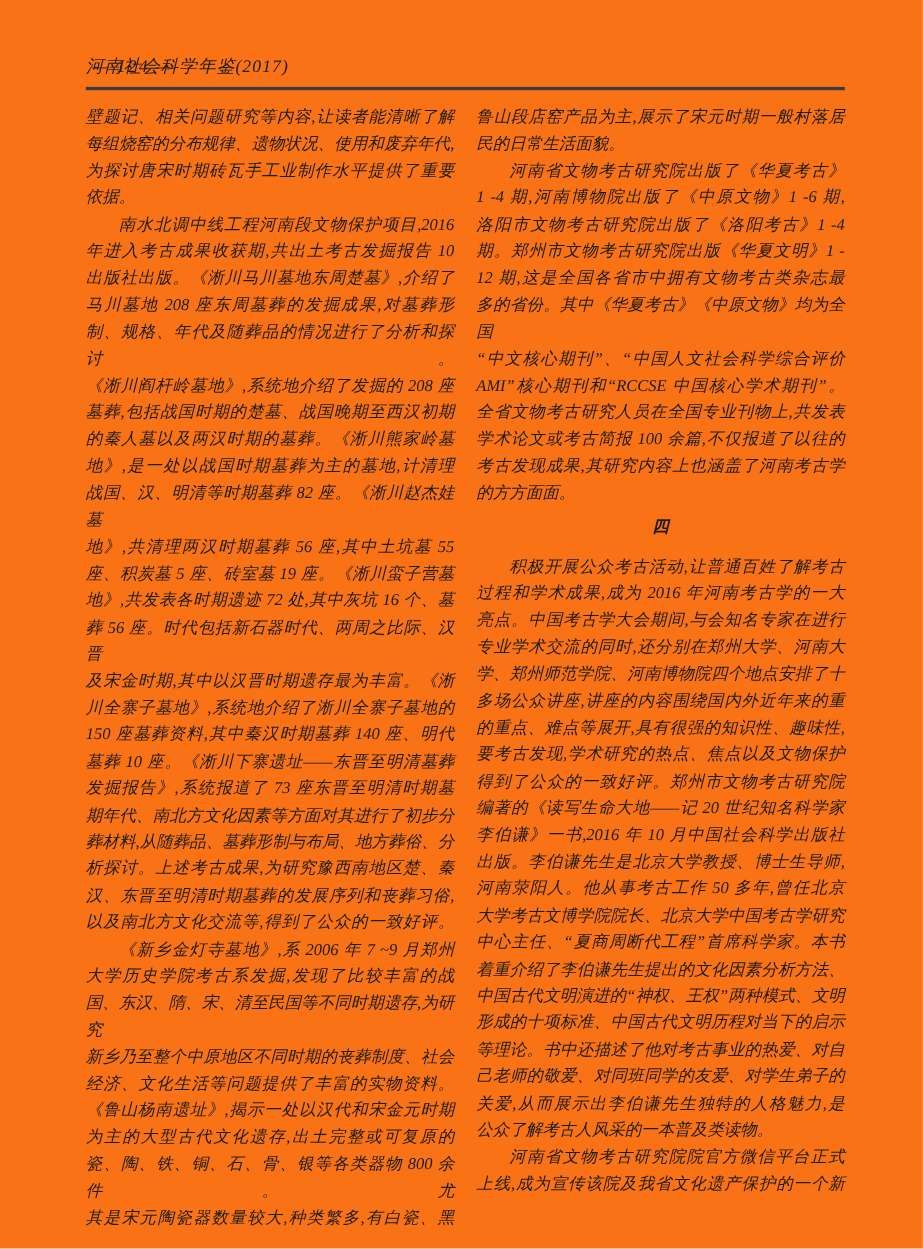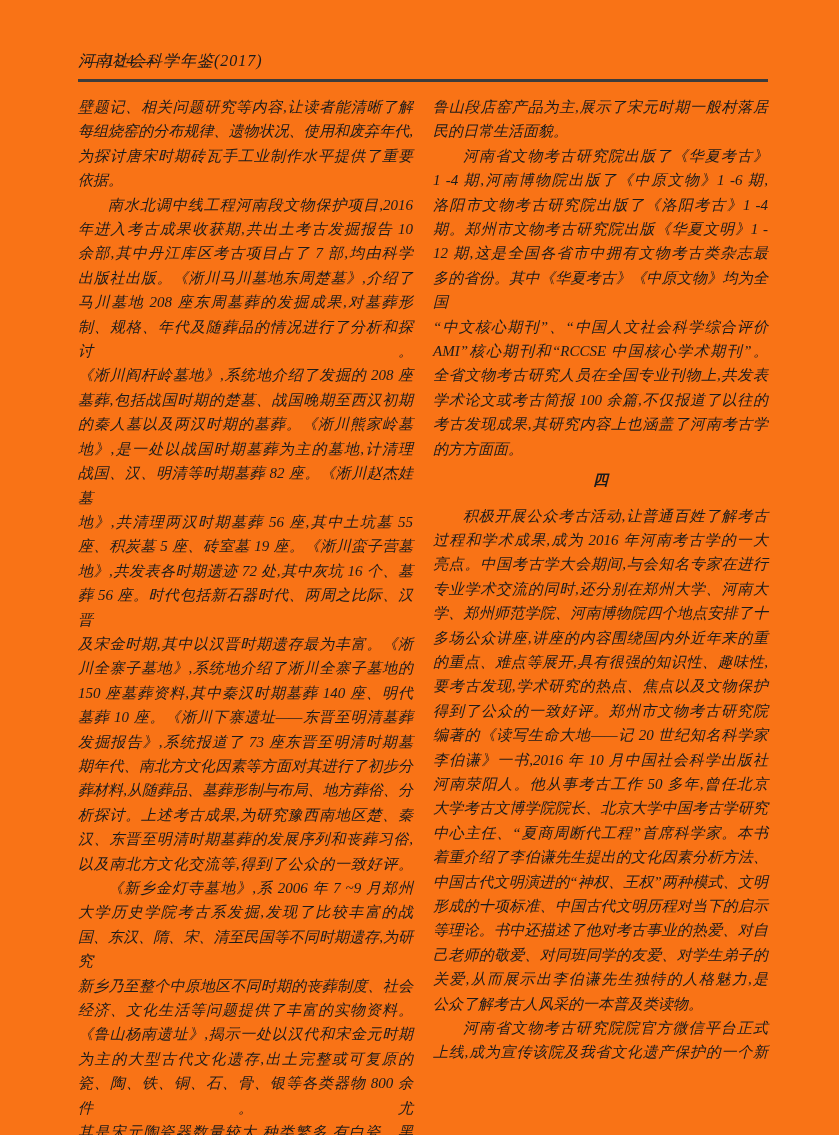--- a/index.html
+++ b/index.html
@@ -29,21 +29,20 @@
   </div>
   <div class="rule"></div>
   <div class="body">
     <div class="col">
         <div class="line full">壁题记、相关问题研究等内容,让读者能清晰了解</div>
         <div class="line full">每组烧窑的分布规律、遗物状况、使用和废弃年代,</div>
         <div class="line full">为探讨唐宋时期砖瓦手工业制作水平提供了重要</div>
         <div class="line end">依据。</div>
         <div class="line indent">南水北调中线工程河南段文物保护项目,2016</div>
         <div class="line full">年进入考古成果收获期,共出土考古发掘报告 10</div>
-        <div class="line full">余部,其中丹江库区考古项目占了 7 部,均由科学</div>
         <div class="line full">出版社出版。《淅川马川墓地东周楚墓》,介绍了</div>
         <div class="line full">马川墓地 208 座东周墓葬的发掘成果,对墓葬形</div>
         <div class="line full">制、规格、年代及随葬品的情况进行了分析和探讨。</div>
         <div class="line full">《淅川阎杆岭墓地》,系统地介绍了发掘的 208 座</div>
         <div class="line full">墓葬,包括战国时期的楚墓、战国晚期至西汉初期</div>
         <div class="line full">的秦人墓以及两汉时期的墓葬。《淅川熊家岭墓</div>
         <div class="line full">地》,是一处以战国时期墓葬为主的墓地,计清理</div>
         <div class="line full">战国、汉、明清等时期墓葬 82 座。《淅川赵杰娃墓</div>
         <div class="line full">地》,共清理两汉时期墓葬 56 座,其中土坑墓 55</div>
         <div class="line full">座、积炭墓 5 座、砖室墓 19 座。《淅川蛮子营墓</div>
@@ -89,20 +88,21 @@
         <div class="line full">过程和学术成果,成为 2016 年河南考古学的一大</div>
         <div class="line full">亮点。中国考古学大会期间,与会知名专家在进行</div>
         <div class="line full">专业学术交流的同时,还分别在郑州大学、河南大</div>
         <div class="line full">学、郑州师范学院、河南博物院四个地点安排了十</div>
         <div class="line full">多场公众讲座,讲座的内容围绕国内外近年来的重</div>
         <div class="line full">的重点、难点等展开,具有很强的知识性、趣味性,</div>
         <div class="line full">要考古发现,学术研究的热点、焦点以及文物保护</div>
         <div class="line full">得到了公众的一致好评。郑州市文物考古研究院</div>
         <div class="line full">编著的《读写生命大地——记 20 世纪知名科学家</div>
         <div class="line full">李伯谦》一书,2016 年 10 月中国社会科学出版社</div>
+        <div class="line full">出版。李伯谦先生是北京大学教授、博士生导师,</div>
         <div class="line full">河南荥阳人。他从事考古工作 50 多年,曾任北京</div>
         <div class="line full">大学考古文博学院院长、北京大学中国考古学研究</div>
         <div class="line full">中心主任、“夏商周断代工程”首席科学家。本书</div>
         <div class="line full">着重介绍了李伯谦先生提出的文化因素分析方法、</div>
         <div class="line full">中国古代文明演进的“神权、王权”两种模式、文明</div>
         <div class="line full">形成的十项标准、中国古代文明历程对当下的启示</div>
         <div class="line full">等理论。书中还描述了他对考古事业的热爱、对自</div>
         <div class="line full">己老师的敬爱、对同班同学的友爱、对学生弟子的</div>
         <div class="line full">关爱,从而展示出李伯谦先生独特的人格魅力,是</div>
         <div class="line end">公众了解考古人风采的一本普及类读物。</div>

